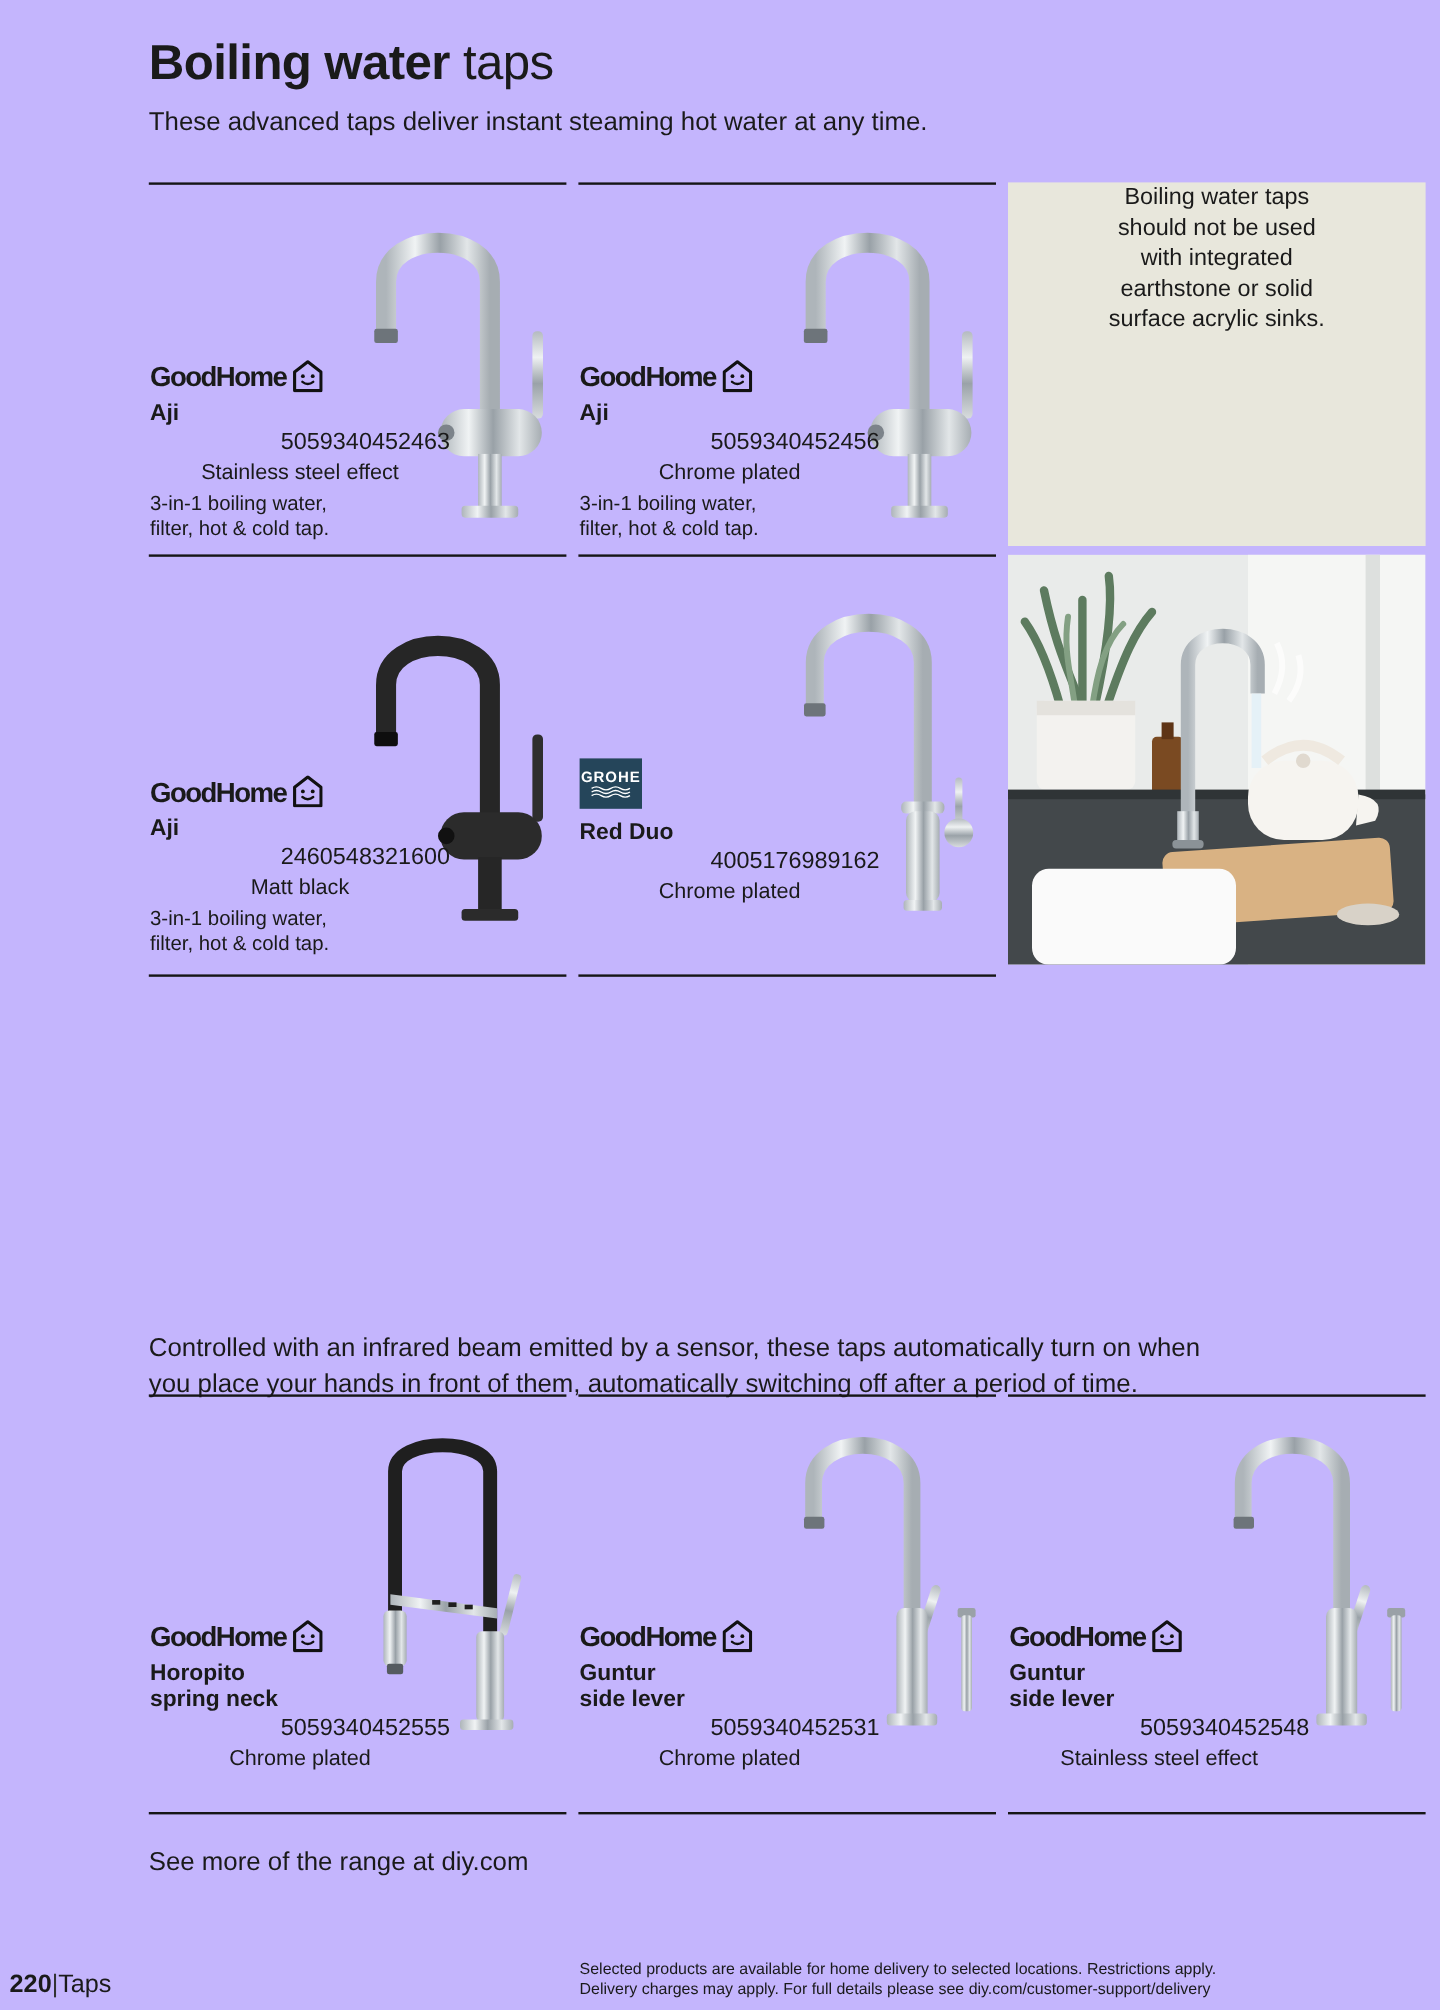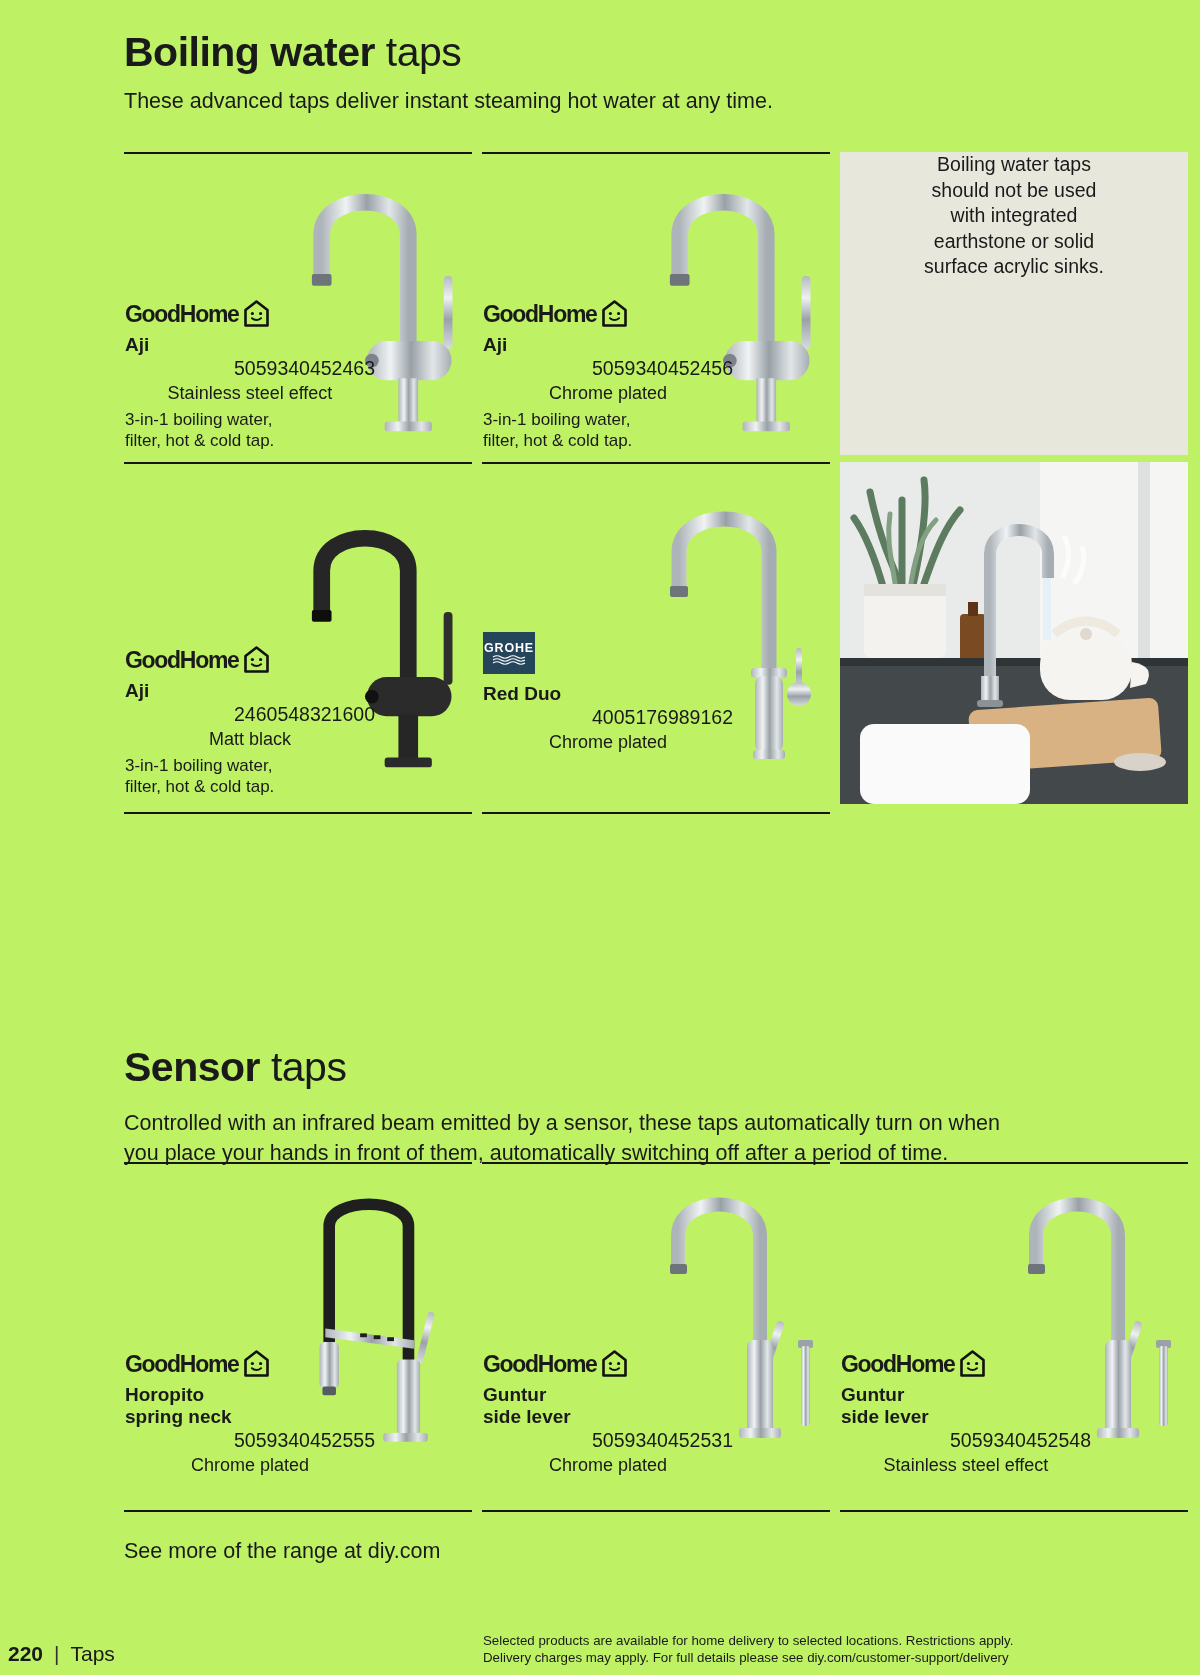--- a/index.html
+++ b/index.html
@@ -1,17 +1,17 @@
 <!DOCTYPE html>
 <html><head>
 <meta charset="utf-8">
 <style>
   html,body{margin:0;padding:0;background:#9a9a9a;}
   .page{
-    position:relative;width:1200px;height:1675px;background:#bef264;margin:0 auto;
+    position:relative;width:1200px;height:1675px;background:#c4b5fd;margin:0 auto;
     font-family:"Liberation Sans", sans-serif;color:#1a1a1a;overflow:hidden;
   }
   .sec-title{position:absolute;left:124px;font-size:41px;line-height:50px;letter-spacing:-0.5px;white-space:nowrap;}
   .sec-title .tb{font-weight:800;}
   .sec-title .tl{font-weight:400;}
   .intro{position:absolute;left:124px;font-size:21.5px;line-height:30px;white-space:pre-line;}
   .rule{position:absolute;height:1.5px;background:#161616;}
   .cell{position:absolute;width:348px;}
   .pstack{position:absolute;left:1px;width:250px;}
   .brand{display:flex;align-items:flex-end;gap:5px;height:27px;margin-bottom:7px;}
@@ -23,21 +23,21 @@
   .tap{position:absolute;}
   .grohe-box{width:52px;height:42px;background:#25455a;color:#fff;display:flex;flex-direction:column;
     align-items:center;justify-content:center;margin-bottom:9px;}
   .grohe-word{font-size:12.5px;font-weight:700;letter-spacing:0.8px;line-height:13px;}
   .gtk{position:absolute;left:840px;top:152px;width:348px;height:303px;background:#e8e7dc;text-align:center;}
   .gtk-title{margin:88px 0 13px;font-size:27px;font-weight:800;letter-spacing:-0.3px;}
   .gtk-body{margin:0 auto;width:264px;font-size:19.5px;line-height:25.5px;white-space:pre-line;}
   .photo{position:absolute;left:840px;top:462px;width:348px;height:342px;overflow:hidden;}
   .see-more{position:absolute;left:124px;top:1536px;font-size:21.5px;line-height:30px;}
   .see-more b{font-weight:400;}
-  .foot-left{position:absolute;left:8px;top:1642px;display:flex;align-items:baseline;gap:11px;font-size:21px;}
+  .foot-left{position:absolute;left:8px;top:1642px;display:flex;align-items:baseline;gap:0;font-size:21px;}
   .foot-num{font-weight:700;}
   .foot-sep{font-weight:300;color:#333;}
   .foot-note{position:absolute;left:483px;top:1633px;width:640px;font-size:13.3px;line-height:16.5px;white-space:pre-line;}
 </style>
 </head>
 <body>
 
 <div class="page">
 
   <svg width="0" height="0" style="position:absolute" aria-hidden="true">
@@ -221,23 +221,20 @@
       <g>
         <rect x="200" y="172" width="92" height="66" rx="30" fill="#f6f4f0"></rect>
         <path d="M292 200 q24 4 14 22 l-16 4" fill="#f6f4f0"></path>
         <path d="M214 172 q32 -26 64 0" fill="none" stroke="#efe9e0" stroke-width="9"></path>
         <circle cx="246" cy="172" r="6" fill="#e0d9cf"></circle>
       </g>
       <ellipse cx="300" cy="300" rx="26" ry="9" fill="#d8d2c8"></ellipse>
     </svg>
   </div>
 
-  <h2 class="sec-title" style="top:1008px;">
-    <span class="tb">Sensor</span><span class="tl"> taps</span>
-  </h2>
   <p class="intro" style="top:1086px;width:1050px;">Controlled with an infrared beam emitted by a sensor, these taps automatically turn on when
 you place your hands in front of them, automatically switching off after a period of time.</p>
 
   <div class="rule" style="left:124px;top:1162px;width:348px;"></div>
   <div class="rule" style="left:482px;top:1162px;width:348px;"></div>
   <div class="rule" style="left:840px;top:1162px;width:348px;"></div>
 
   <div class="cell" style="left:124px;top:1162px;height:348px;">
     <svg class="tap" style="left:140px;top:8px;" width="200" height="290" viewBox="0 0 200 300">
       <path d="M146 246 L146 58 C146 28 64 28 64 58 L64 182" fill="none" stroke="#1f1f1f" stroke-width="12"></path>

